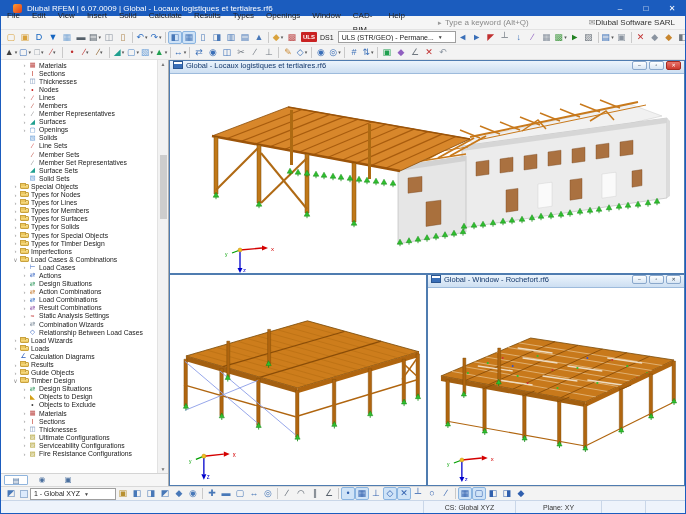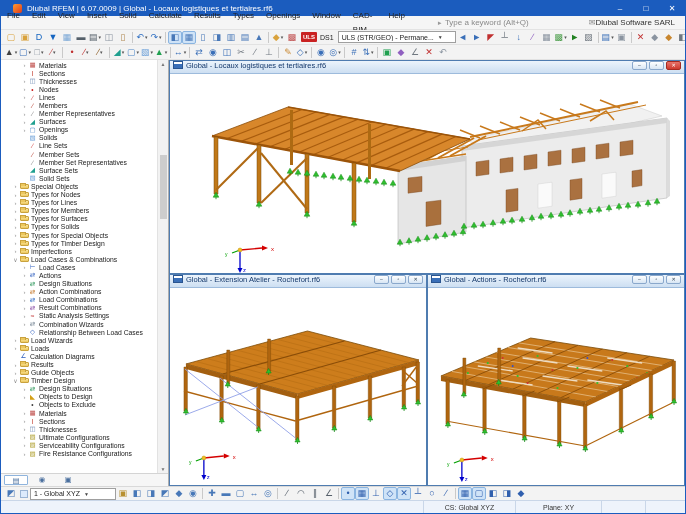--- a/index.html
+++ b/index.html
@@ -632,29 +632,20 @@
               <line x1="70" y1="176" x2="62" y2="179" stroke="#00a000" stroke-width="1.2"></line>
               <text x="55" y="182" fill="#00a000" font-size="5">y</text>
               <circle cx="70" cy="176" r="2" fill="#f0c020" stroke="#c09010" stroke-width="0.5"></circle>
             </g>
           </svg>
         </div>
       </div>
 
       <div class="vp-row">
         <div class="vp">
-          <div class="vp-title">
-            <span class="vp-ico"></span>
-            <span>Global - Extension Atelier - Rochefort.rf6</span>
-            <span class="vp-btns">
-              <span class="vp-btn">–</span>
-              <span class="vp-btn">▫</span>
-              <span class="vp-btn">✕</span>
-            </span>
-          </div>
           <div class="vp-canvas">
             <svg viewBox="0 0 257 197" preserveAspectRatio="none">
               <path d="M16,76 L138,43 L250,72 L128,106 Z" fill="#cd7d1c" stroke="#7a4a08" stroke-width="0.8"></path>
               <g stroke="#b96f14" stroke-width="0.7">
                 <line x1="25.8" y1="73.4" x2="137.8" y2="103.3"></line>
                   <line x1="36.7" y1="70.4" x2="148.7" y2="100.2"></line>
                 <line x1="46.5" y1="67.8" x2="158.5" y2="97.5"></line>
                   <line x1="56.3" y1="65.1" x2="168.3" y2="94.8"></line>
                 <line x1="67.2" y1="62.1" x2="179.2" y2="91.7"></line>
                   <line x1="77" y1="59.5" x2="189" y2="89"></line>
@@ -720,21 +711,21 @@
                 <text x="19" y="176" fill="#00a000" font-size="5">y</text>
                 <circle cx="34" cy="170" r="2" fill="#f0c020" stroke="#c09010" stroke-width="0.5"></circle>
               </g>
             </svg>
           </div>
         </div>
 
         <div class="vp">
           <div class="vp-title">
             <span class="vp-ico"></span>
-            <span>Global - Actions - Rochefort.rf6</span>
+            <span>Global - Window - Rochefort.rf6</span>
             <span class="vp-btns">
               <span class="vp-btn">–</span>
               <span class="vp-btn">▫</span>
               <span class="vp-btn">✕</span>
             </span>
           </div>
           <div class="vp-canvas">
             <svg viewBox="0 0 257 197" preserveAspectRatio="none">
               <path d="M13,88 L103,50 L247,72 L158,114 Z" fill="#c8791b" stroke="#7a4a08" stroke-width="0.8"></path>
               <g stroke="#e0b070" stroke-width="1">

